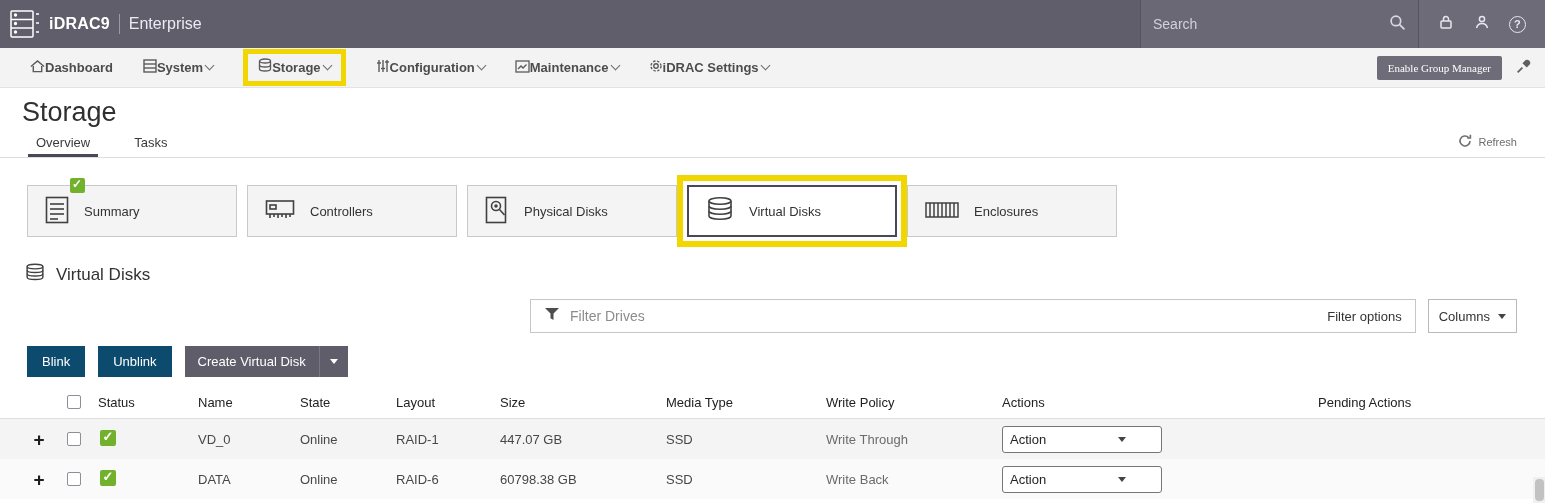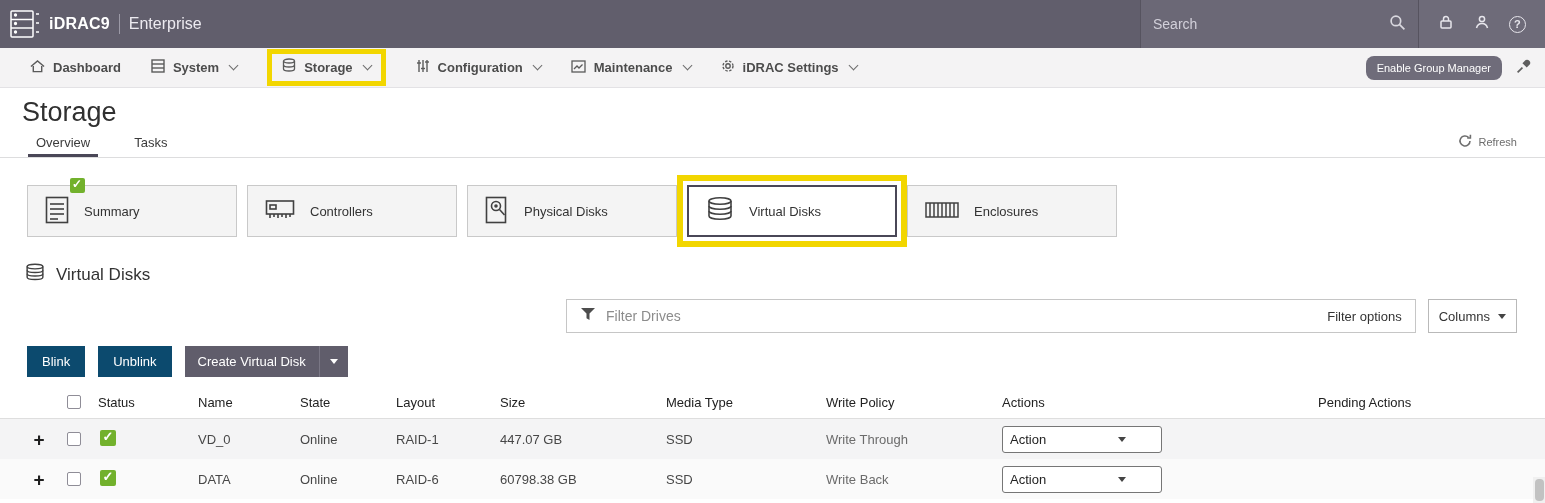--- a/index.html
+++ b/index.html
@@ -14,46 +14,46 @@
   .brand-sep { width:1px; height:20px; background:#9b99a6; }
   .brand-edition { font-size:16px; font-weight:400; color:#eceaf0; }
   .search-area { width:278px; background:#6b6876; border-left:1px solid #56535f; display:flex; align-items:center; padding:0 12px; gap:8px; }
   .search-input { flex:1; background:transparent; border:none; outline:none; color:#fff; font-size:14px; }
   .search-input::placeholder { color:#d2d0da; }
   .top-icons { width:127px; background:#6e6b79; border-left:1px solid #56535f; display:flex; align-items:center; justify-content:space-evenly; }
   .help-circle { width:17px; height:17px; border-radius:50%; border:1.5px solid #e7e6ec; color:#e7e6ec; font-size:11px; font-weight:bold; display:flex; align-items:center; justify-content:center; }
 
   
   .navbar { height:40px; background:#f4f3f4; border-bottom:1px solid #e3e2e5; display:flex; align-items:center; padding:0 14px 0 30px; gap:30px; font-size:13px; color:#4c4c4c; font-weight:bold; }
-  .nav-item { display:flex; align-items:center; gap:8px; cursor:pointer; white-space:nowrap; }
+  .nav-item { display:flex; align-items:center; gap:0; cursor:pointer; white-space:nowrap; }
   .chev { width:7px; height:7px; border-right:1.6px solid #6d6d6d; border-bottom:1.6px solid #6d6d6d; transform:rotate(45deg); margin-left:3px; margin-top:-4px; display:inline-block; }
   .yellow-box { border:5px solid #f2d600; padding:4px 10px; display:flex; align-items:center; }
   .nav-right { margin-left:auto; display:flex; align-items:center; gap:14px; }
-  .egm-btn { background:#6f6c7a; color:#fff; border:none; font-size:11px; padding:6px 11px; border-radius:8px; cursor:pointer; font-family:Liberation Sans, sans-serif; }
+  .egm-btn { background:#6f6c7a; color:#fff; border:none; font-size:11px; padding:6px 11px; border-radius:2px; cursor:pointer; font-family:Liberation Serif, serif; }
 
   
   .page-title { margin:8px 0 0 22px; font-size:27px; line-height:32px; font-weight:400; color:#303030; }
   .tabs-row { display:flex; align-items:flex-end; height:30px; border-bottom:1px solid #ddddde; padding:0 28px 0 28px; }
   .tab { font-size:13px; color:#3b3b3b; padding:6px 8px 7px 8px; margin-right:28px; cursor:pointer; }
   .tab.active { border-bottom:3px solid #4a4757; padding-bottom:4px; }
   .refresh { margin-left:auto; display:flex; align-items:center; gap:6px; color:#6d6d6d; font-size:11px; padding-bottom:7px; cursor:pointer; }
 
   
   .cards-row { display:flex; gap:10px; padding:27px 0 0 27px; }
   .card { width:210px; height:52px; background:#f4f4f4; border:1px solid #c9c9c9; display:flex; align-items:center; gap:15px; padding-left:17px; font-size:13px; color:#333; position:relative; cursor:pointer; }
   .card.selected { background:#fff; border:2px solid #4a4757; }
   .card.hl { outline:6px solid #f2d600; outline-offset:4px; }
   .badge { position:absolute; top:-8px; left:42px; width:15px; height:15px; background:#72b12c; border-radius:2px; }
   .badge::after { content:"✓"; position:absolute; left:2px; top:-1px; color:#fff; font-size:12px; font-weight:bold; }
 
   
   .section-title { display:flex; align-items:center; gap:11px; margin:27px 0 0 25px; font-size:17px; color:#333; height:22px; }
 
   
-  .filter-row { display:flex; align-items:center; margin-top:13px; padding-right:28px;margin-left:36px; }
+  .filter-row { display:flex; align-items:center; margin-top:13px; padding-right:28px; }
   .filter-box { margin-left:530px; flex:1; height:34px; border:1px solid #c6c6c6; background:#fff; display:flex; align-items:center; gap:10px; padding:0 13px; }
   .filter-input { flex:1; border:none; outline:none; font-size:14px; color:#333; background:transparent; }
   .filter-input::placeholder { color:#8c8c8c; }
   .filter-opts { font-size:13px; color:#333; cursor:pointer; white-space:nowrap; }
   .columns-btn { margin-left:12px; height:34px; background:#fff; border:1px solid #b9b9b9; font-size:13px; color:#333; display:flex; align-items:center; gap:8px; padding:0 10px; cursor:pointer; font-family:inherit; }
   .caret { width:0; height:0; border-left:4px solid transparent; border-right:4px solid transparent; border-top:5px solid #444; display:inline-block; }
 
   
   .toolbar { display:flex; gap:13px; margin:13px 0 0 27px; height:31px; }
   .btn { border:none; font-size:13px; color:#fff; font-family:inherit; cursor:pointer; }

